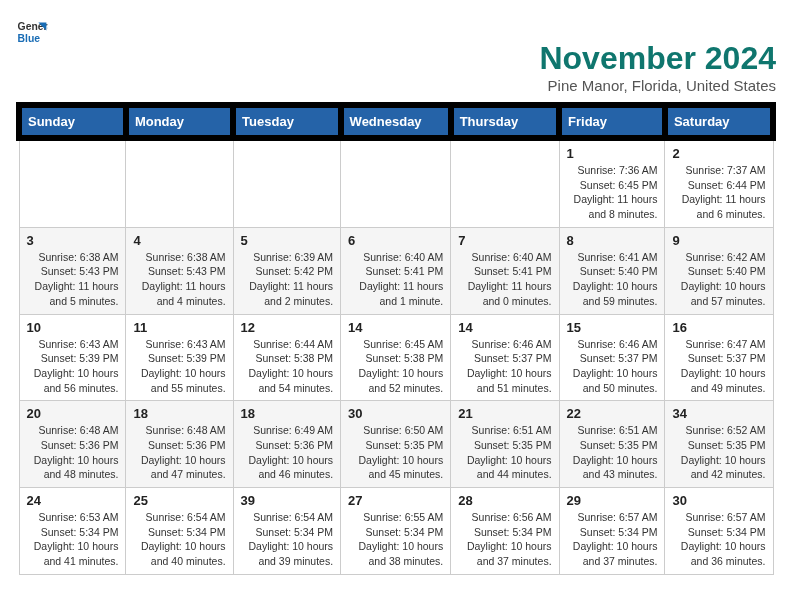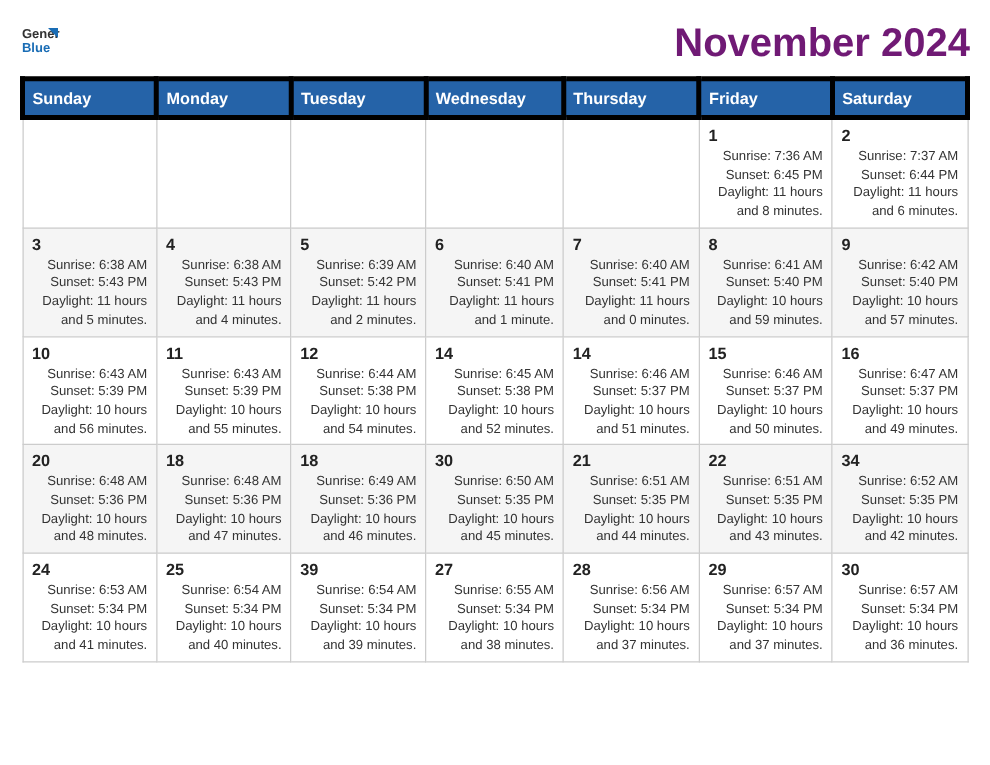--- a/index.html
+++ b/index.html
@@ -24,39 +24,40 @@
     .logo-icon {
       width: 32px;
       height: 32px;
     }
     .title-area {
       text-align: right;
     }
     .month-title {
       font-size: 32px;
       font-weight: bold;
-      color: #701a75;
+      color: #0f766e;
+      margin-top: 24px;
     }
     .location-title {
       font-size: 15px;
       color: #555;
     }
     .calendar {
       width: 100%;
       border-collapse: collapse;
       border: 1px solid #ccc;
     }
     .calendar th {
       background: #2563a8;
       color: #fff;
       text-align: left;
       padding: 6px 6px;
       font-size: 13px;
       font-weight: bold;
-      border: 4px solid #000000;
+      border: 6px solid #000000;
     }
     .calendar td {
       vertical-align: top;
       border: 1px solid #ccc;
       padding: 5px 7px;
       width: 113px;
       min-height: 90px;
       background: #fff;
     }
     .calendar tr:nth-child(even) td {
@@ -85,20 +86,21 @@
 <div class="header-area">
   <div class="logo">
     <svg class="logo-icon" viewBox="0 0 40 40">
       <text x="2" y="18" font-size="13" font-weight="bold" fill="#333">General</text>
       <text x="2" y="32" font-size="13" font-weight="bold" fill="#1a6db5">Blue</text>
       <polygon points="28,8 38,8 38,18" fill="#1a6db5"></polygon>
     </svg>
   </div>
   <div class="title-area">
     <div class="month-title">November 2024</div>
+    <div class="location-title">Pine Manor, Florida, United States</div>
   </div>
 </div>
 
 <table class="calendar">
   <thead>
     <tr>
     <th>Sunday</th>
         <th>Monday</th>
         <th>Tuesday</th>
         <th>Wednesday</th>

